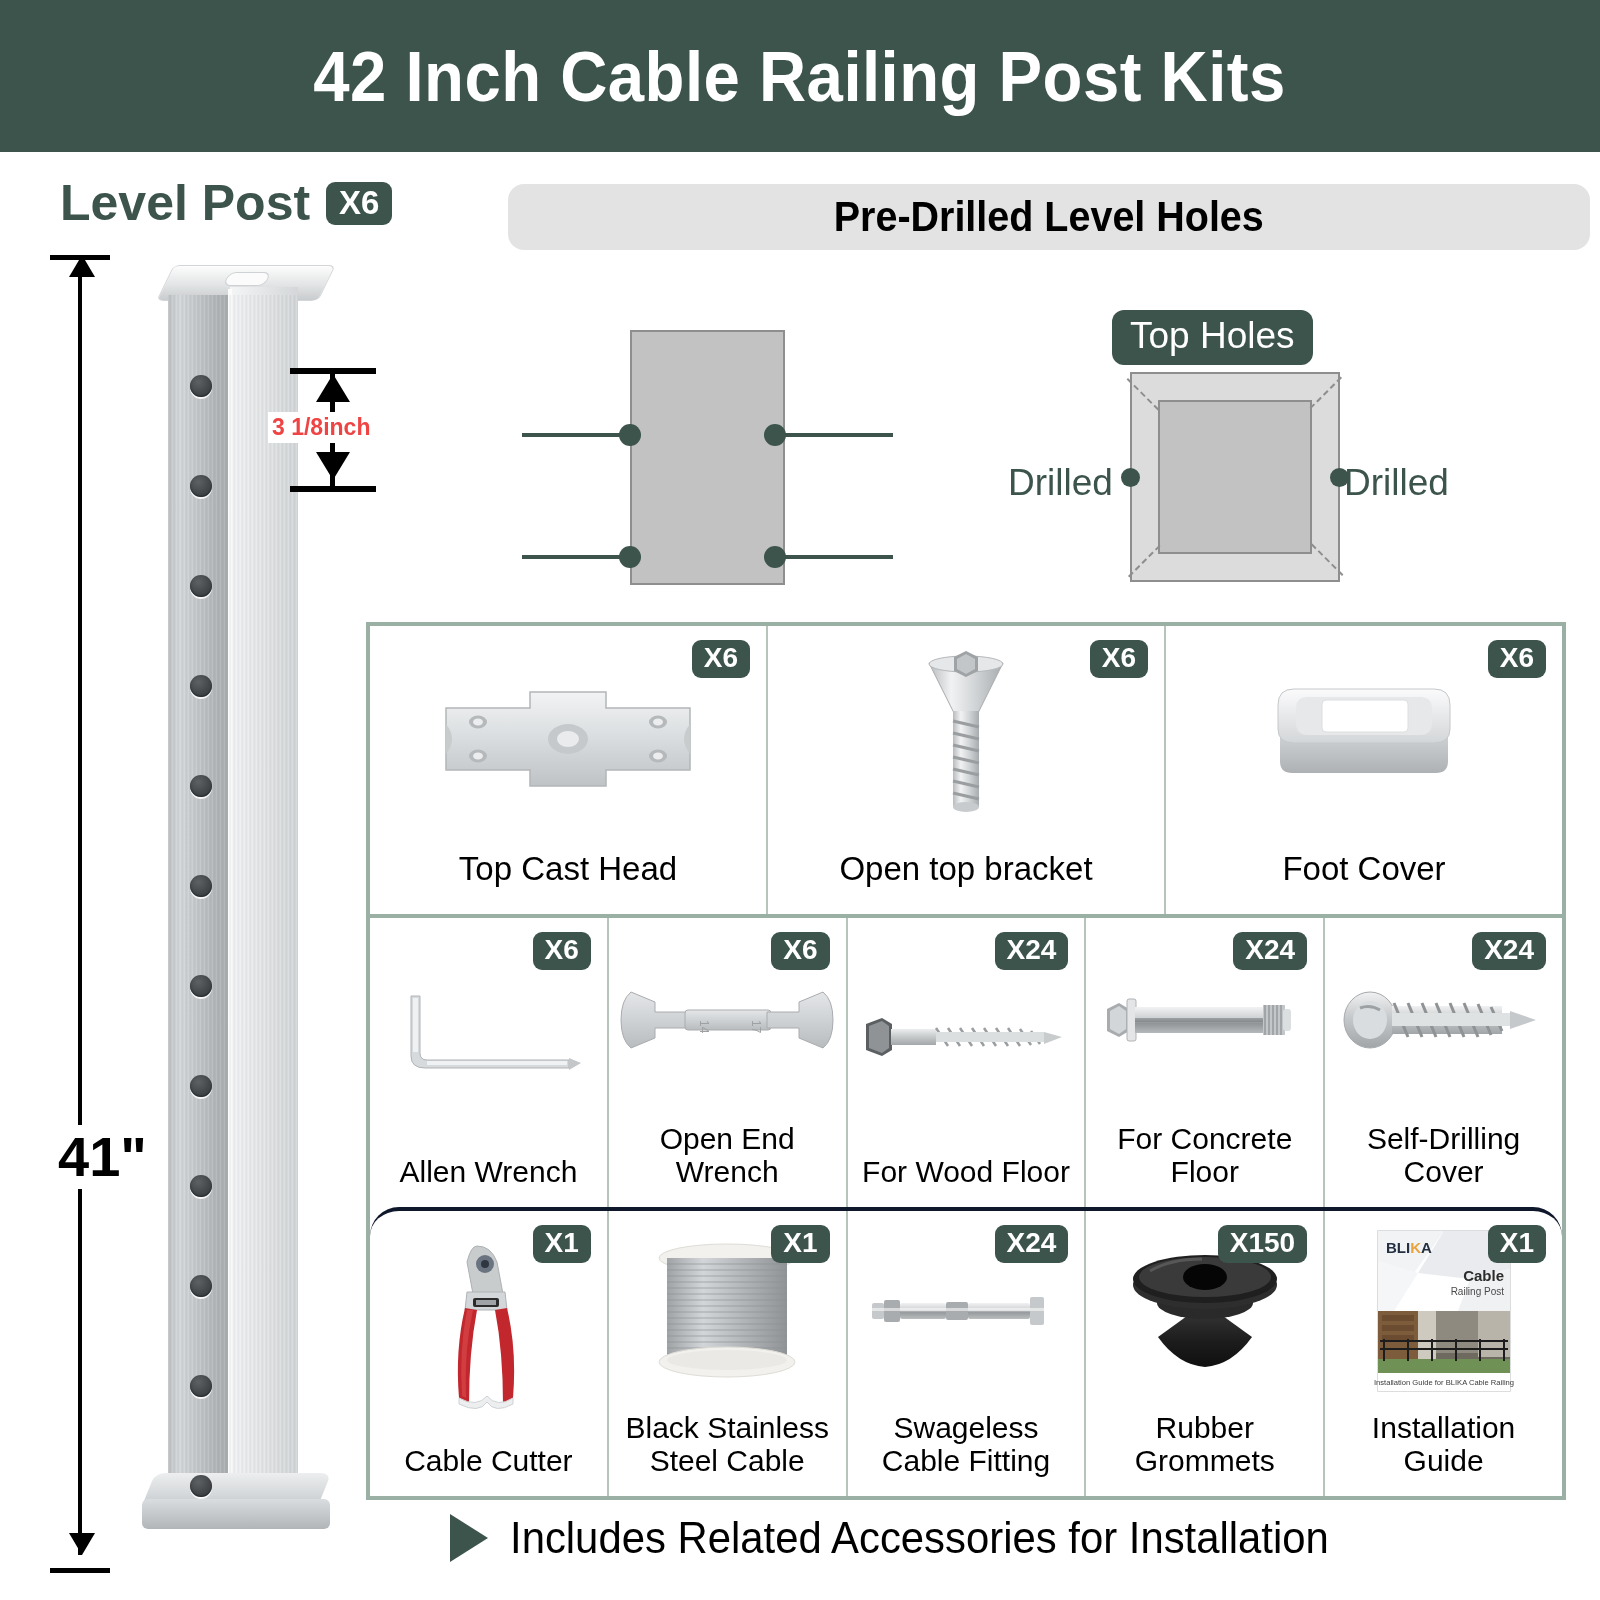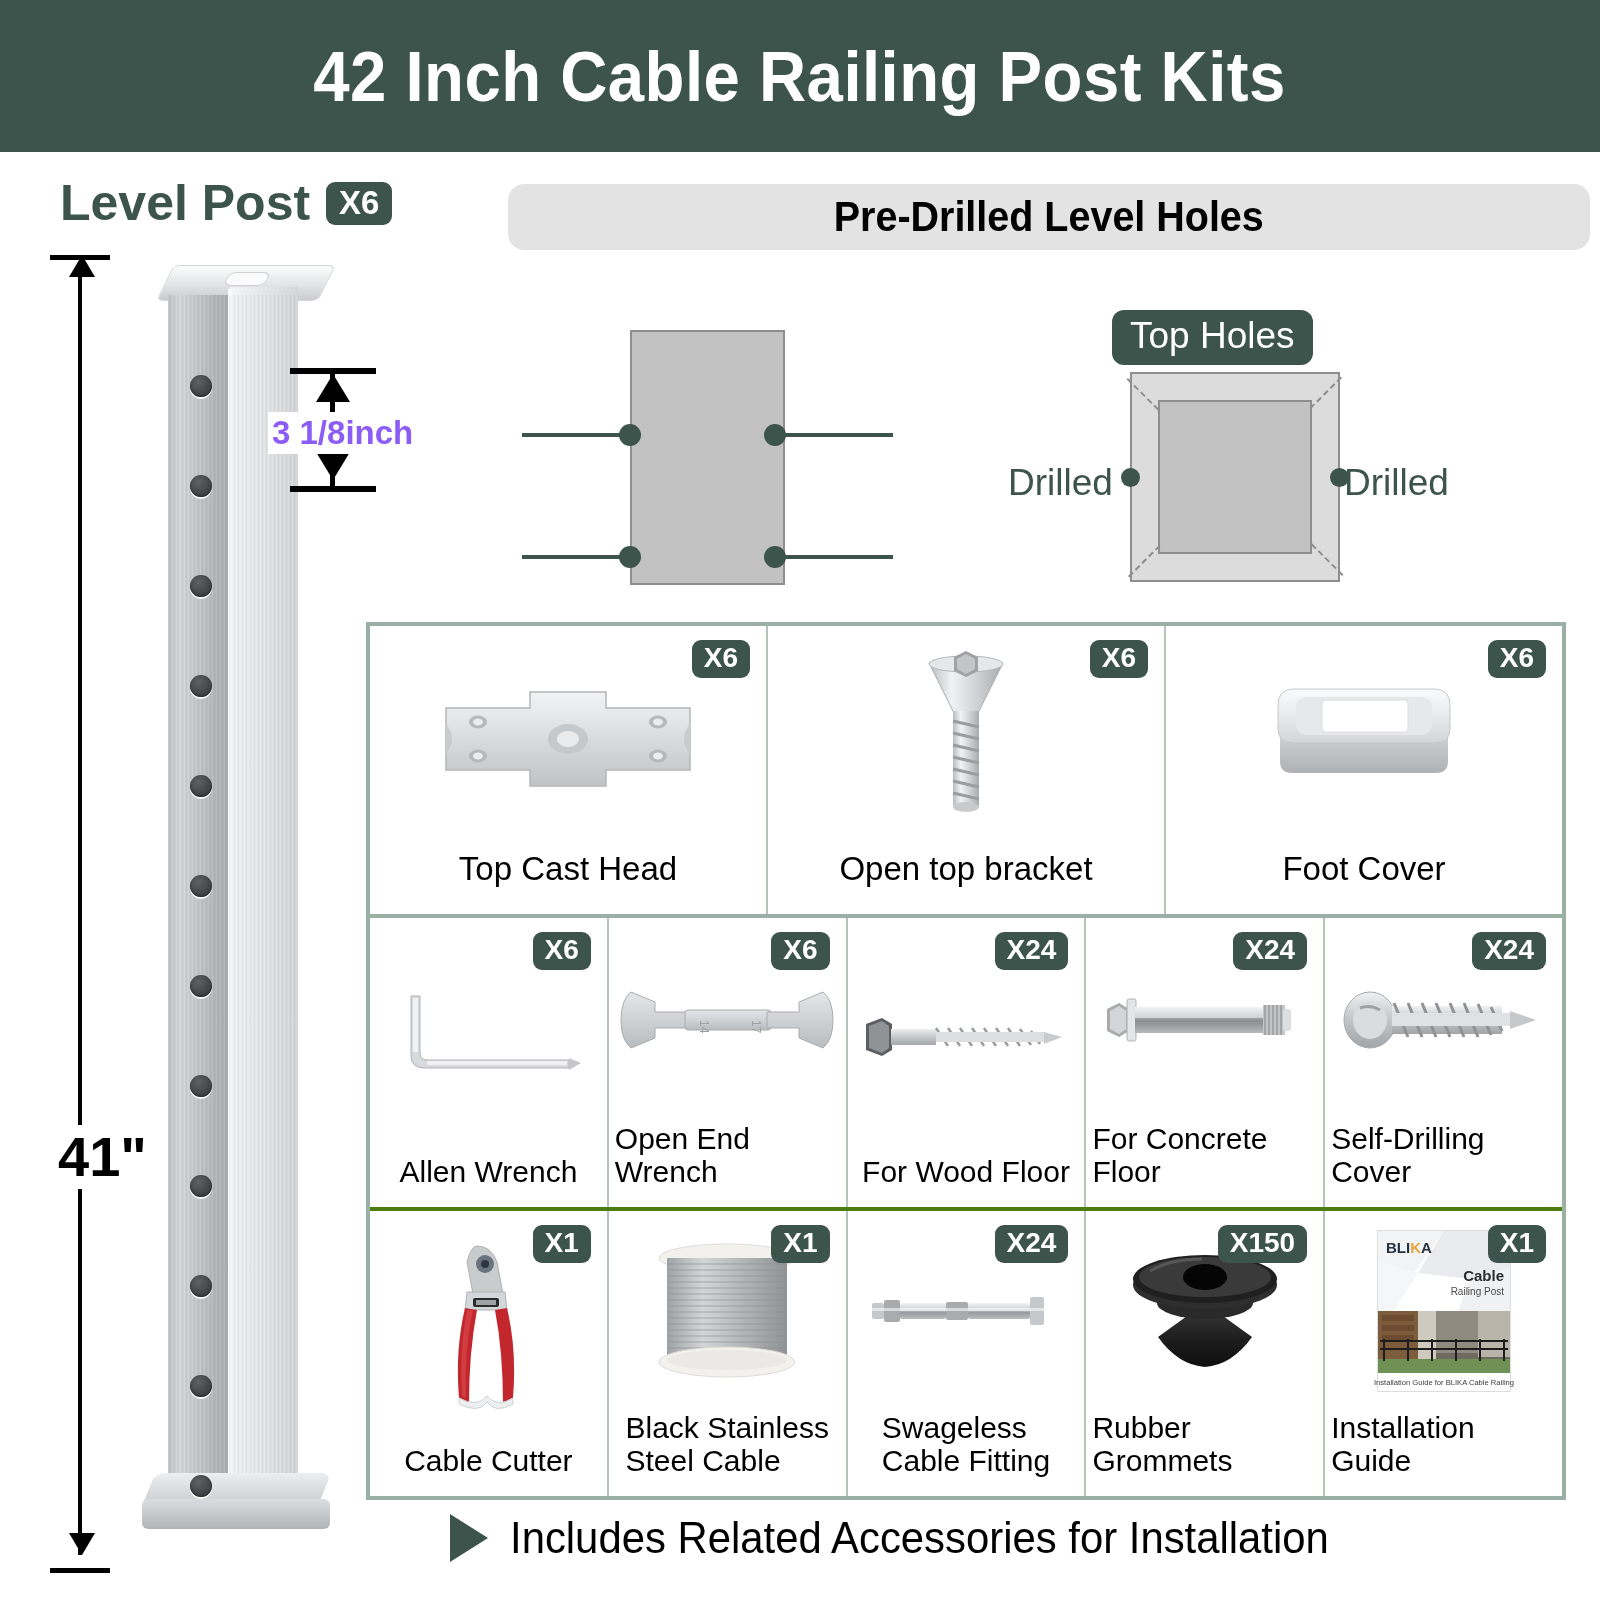--- a/index.html
+++ b/index.html
@@ -121,22 +121,22 @@
   .sub-dim { position: absolute; left: 272px; top: 368px; width: 140px; height: 130px; }
   .sub-dim .cap { position: absolute; left: 18px; width: 86px; height: 6px; background: #000; }
   .sub-dim .cap.t { top: 0; }
   .sub-dim .cap.b { top: 118px; }
   .sub-dim .stem { position: absolute; left: 58px; top: 6px; width: 5px; height: 112px; background: #000; }
   .sub-dim .arw { position: absolute; left: 44px; width: 0; height: 0;
     border-left: 17px solid transparent; border-right: 17px solid transparent; }
   .sub-dim .arw.up { top: 6px; border-bottom: 28px solid #000; }
   .sub-dim .arw.down { top: 84px; border-top: 28px solid #000; }
   .sub-dim .lbl {
-    position: absolute; left: -4px; top: 44px; font-size: 33px; font-weight: bold;
-    color: #8b5cf6; background: #fff; padding: 2px 4px; white-space: nowrap;
+    position: absolute; left: -4px; top: 44px; font-size: 23px; font-weight: bold;
+    color: #ef4444; background: #fff; padding: 2px 4px; white-space: nowrap;
   }
 
   
   .pd-bar {
     position: absolute; left: 508px; top: 184px; width: 1082px; height: 66px;
     background: #e3e3e3; border-radius: 16px;
     display: flex; align-items: center; justify-content: center;
   }
   .pd-bar-title { font-size: 42px; font-weight: bold; color: #000;
     transform: scaleX(0.94); }
@@ -183,40 +183,40 @@
   .drilled-right { left: 1344px; }
 
   
   .grid {
     position: absolute; left: 366px; top: 622px; width: 1200px; height: 878px;
     border: 4px solid #9bb0a4;
   }
   .grid-row { display: flex; width: 100%; }
   .grid-row.r1 { height: 288px; }
   .grid-row.r2 { height: 293px; border-top: 4px solid #9bb0a4; }
-  .grid-row.r3 { height: 289px; border-top: 4px solid #4d7c0f; }
+  .grid-row.r3 { height: 289px; border-top: 4px solid #0f172a; border-radius: 29px; }
   .cell {
     position: relative; flex: 1 1 0;
     display: flex; flex-direction: column;
     align-items: center; justify-content: flex-end;
     border-left: 2px solid #b6c4ba;
     padding-bottom: 14px;
   }
   .cell:first-child { border-left: none; }
   .cell-badge {
     position: absolute; top: 14px; right: 16px;
     background: #3c544b; color: #fff; border-radius: 9px;
     font-size: 28px; font-weight: bold; padding: 4px 12px 6px 12px; line-height: 1;
   }
   .cell-art {
     flex: 1 1 auto; width: 100%;
     display: flex; align-items: center; justify-content: center;
   }
   .cell-label {
-    font-size: 30px; color: #000; line-height: 1.12;
+    font-size: 30px; color: #000; text-align: center; line-height: 1.12;
     padding: 0 6px 4px 6px;
   }
   .r1 .cell-label { font-size: 33px; padding-bottom: 12px; }
 
   
   .art { display: block; }
 
   
   .footer {
     position: absolute; left: 450px; top: 1512px;

